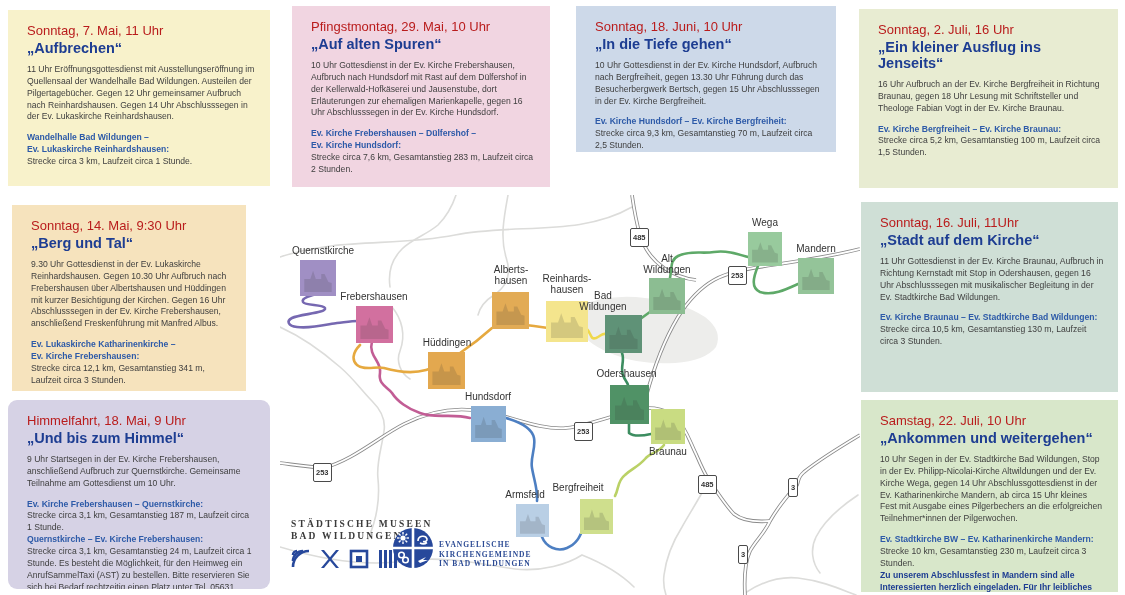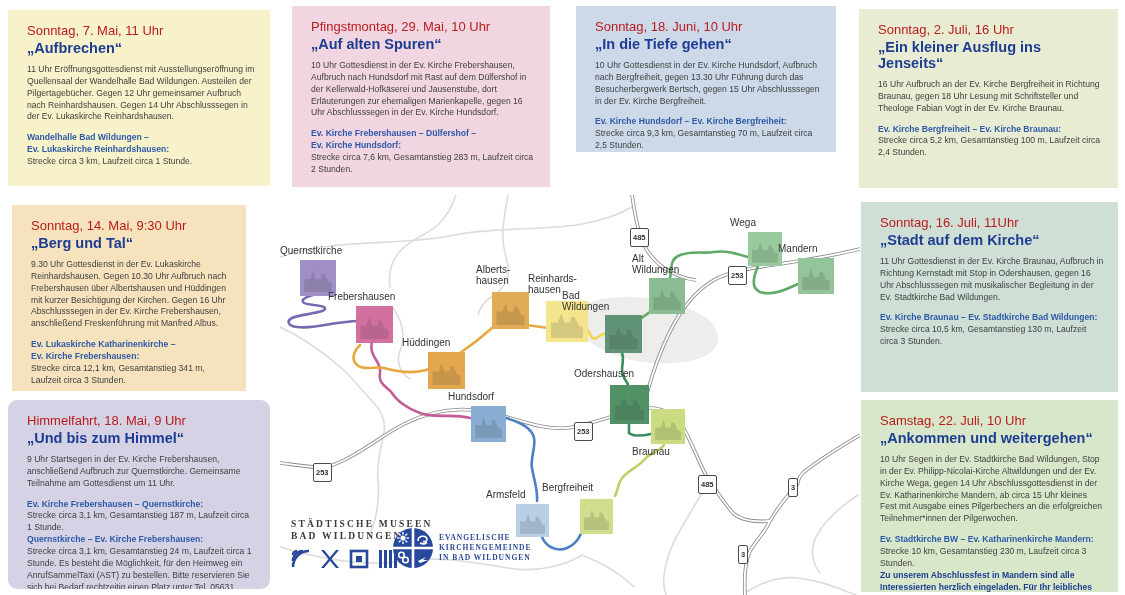--- a/index.html
+++ b/index.html
@@ -13,28 +13,28 @@
   .card .rlabel{font-weight:bold;color:#2d5aa8;}
   .card .rdetail{color:#3e3e3e;}
   .card .closing{font-size:8.6px;line-height:1.38;font-weight:bold;color:#1d3d92;}
   
   #map{position:absolute;left:280px;top:195px;width:580px;height:400px;}
   #map svg{position:absolute;left:0;top:0;}
   .tsq{position:absolute;box-sizing:border-box;}
   .tsq .town-art{position:absolute;left:12%;top:22%;width:76%;height:68%;
       background:rgba(50,50,50,0.16);
       clip-path:polygon(0% 100%,0% 45%,22% 45%,32% 12%,42% 45%,62% 45%,62% 25%,74% 25%,88% 58%,100% 62%,100% 100%);}
-  .tlabel{position:absolute;font-size:10px;line-height:1.08;color:#333;white-space:pre-line;}
+  .tlabel{position:absolute;font-size:10px;line-height:1.08;color:#333;text-align:center;white-space:pre-line;}
   .badge{position:absolute;background:#fff;border:1px solid #4a4a4a;border-radius:2px;
          font-size:7.5px;font-weight:bold;color:#333;padding:4px 2px;line-height:9px;}
   
   #museums{position:absolute;left:291px;top:519px;color:#3b3b3b;}
   #museums .mline{font-family:"Liberation Serif",serif;font-weight:bold;font-size:9.5px;letter-spacing:2.2px;line-height:1.25;}
   #museums .micons{margin-top:6px;display:flex;gap:9px;}
-  #church{position:absolute;left:392px;top:527px;display:flex;align-items:center;gap:5px;}
+  #church{position:absolute;left:392px;top:527px;display:flex;align-items:flex-end;gap:5px;}
   #church .clines{color:#2b4a94;}
   #church .cline{font-family:"Liberation Serif",serif;font-size:7.5px;letter-spacing:1px;line-height:1.3;font-weight:bold;}
 </style>
 </head>
 <body>
 
 <div class="card" style="left: 8px; top: 10px; width: 262px; height: 176px; background-color: rgb(248, 242, 203);">
   <div class="date">Sonntag, 7. Mai, 11 Uhr</div>
   <div class="title">„Aufbrechen“</div>
   <p class="body">11 Uhr Eröffnungsgottesdienst mit Ausstellungseröffnung im Quellensaal der Wandelhalle Bad Wildungen. Austeilen der Pilgertagebücher. Gegen 12 Uhr gemeinsamer Aufbruch nach Reinhardshausen. Gegen 14 Uhr Abschlusssegen in der Ev. Lukaskirche Reinhardshausen.</p>
@@ -73,41 +73,41 @@
 </div>
 
 <div class="card" style="left: 859px; top: 9px; width: 259px; height: 179px; background-color: rgb(232, 236, 210);">
   <div class="date">Sonntag, 2. Juli, 16 Uhr</div>
   <div class="title">„Ein kleiner Ausflug ins Jenseits“</div>
   <p class="body">16 Uhr Aufbruch an der Ev. Kirche Bergfreiheit in Richtung Braunau, gegen 18 Uhr Lesung mit Schriftsteller und Theologe Fabian Vogt in der Ev. Kirche Braunau.</p>
   <div class="route">
     <div class="rlabel">
       <div>Ev. Kirche Bergfreiheit – Ev. Kirche Braunau:</div>
     </div>
-    <div class="rdetail">Strecke circa 5,2 km, Gesamtanstieg 100 m, Laufzeit circa 2,4 Stunden.</div>
+    <div class="rdetail">Strecke circa 5,2 km, Gesamtanstieg 100 m, Laufzeit circa 1,5 Stunden.</div>
   </div>
 </div>
 
 <div class="card" style="left: 12px; top: 205px; width: 234px; height: 186px; background-color: rgb(246, 227, 189);">
   <div class="date">Sonntag, 14. Mai, 9:30 Uhr</div>
   <div class="title">„Berg und Tal“</div>
   <p class="body">9.30 Uhr Gottesdienst in der Ev. Lukaskirche Reinhardshausen. Gegen 10.30 Uhr Aufbruch nach Frebershausen über Albertshausen und Hüddingen mit kurzer Besichtigung der Kirchen. Gegen 16 Uhr Abschlusssegen in der Ev. Kirche Frebershausen, anschließend Freskenführung mit Manfred Albus.</p>
   <div class="route">
     <div class="rlabel">
       <div>Ev. Lukaskirche Katharinenkirche –</div>
       <div>Ev. Kirche Frebershausen:</div>
     </div>
     <div class="rdetail">Strecke circa 12,1 km, Gesamtanstieg 341 m, Laufzeit circa 3 Stunden.</div>
   </div>
 </div>
 
 <div class="card" style="left: 8px; top: 400px; width: 262px; height: 189px; background-color: rgb(214, 210, 229); border-radius: 9px;">
   <div class="date">Himmelfahrt, 18. Mai, 9 Uhr</div>
   <div class="title">„Und bis zum Himmel“</div>
-  <p class="body">9 Uhr Startsegen in der Ev. Kirche Frebershausen, anschließend Aufbruch zur Quernstkirche. Gemeinsame Teilnahme am Gottesdienst um 11 Uhr.</p>
+  <p class="body">9 Uhr Startsegen in der Ev. Kirche Frebershausen, anschließend Aufbruch zur Quernstkirche. Gemeinsame Teilnahme am Gottesdienst um 10 Uhr.</p>
   <div class="route">
     <div class="rlabel">
       <div>Ev. Kirche Frebershausen – Quernstkirche:</div>
     </div>
     <div class="rdetail">Strecke circa 3,1 km, Gesamtanstieg 187 m, Laufzeit circa 1 Stunde.</div>
     <div class="rlabel">
       <div>Quernstkirche – Ev. Kirche Frebershausen:</div>
     </div>
     <div class="rdetail">Strecke circa 3,1 km, Gesamtanstieg 24 m, Laufzeit circa 1 Stunde. Es besteht die Möglichkeit, für den Heimweg ein AnrufSammelTaxi (AST) zu bestellen. Bitte reservieren Sie sich bei Bedarf rechtzeitig einen Platz unter Tel. 05631 5062088.</div>
   </div>

